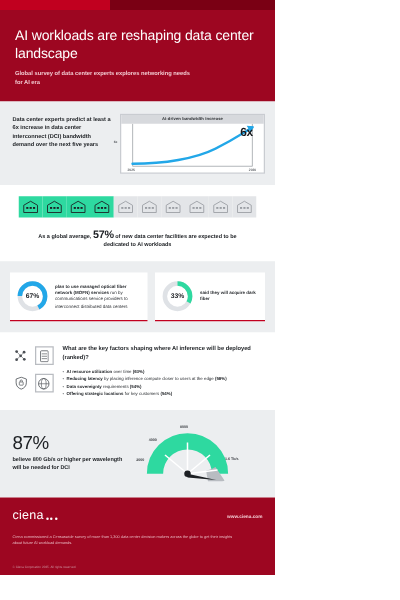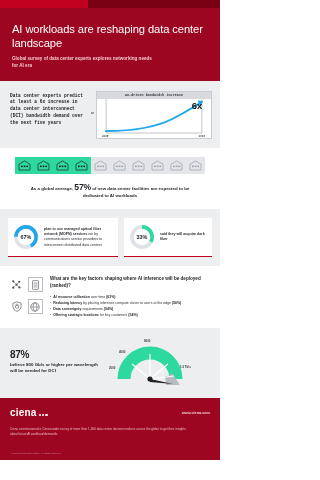--- a/index.html
+++ b/index.html
@@ -32,21 +32,21 @@
   .header .sub {
     margin-top:6px;
     font-size:4.6px;
     line-height:1.45;
     font-weight:700;
     color:#f2c9d0;
     max-width:140px;
   }
 
   
-  .sec-chart { display:flex; align-items:flex-start; gap:6px; background:#eceef0; padding:10px 8px 9px 10px;font-family:Liberation Mono, monospace; }
+  .sec-chart { display:flex; align-items:flex-start; gap:6px; background:#eceef0; padding:10px 8px 9px 10px; }
   .sec-chart .txt {
     font-size:4.5px; line-height:1.5; font-weight:700; color:#1d2024; width:80px; padding-top:2px;
   }
   .chartbox { flex:1; background:#fff; border:0.6px solid #c9ccd1; position:relative; height:48px; }
   .chartbox .chart-title {
     background:#d7d9dd; color:#2a2d31; font-size:3.3px; font-weight:700;
     text-align:center; padding:1.6px 0; letter-spacing:0.1px;
   }
   .chart-area { position:relative; height:40px; }
   .chart-area svg { position:absolute; inset:0; width:100%; height:100%; }
@@ -94,31 +94,31 @@
   .factors-body { flex:1; }
   .factors-body h2 { font-size:4.6px; line-height:1.45; font-weight:700; color:#1d2024; }
   .factors-body ul { list-style:none; margin-top:4px; }
   .factors-body li { font-size:3.5px; line-height:1.75; color:#2a2d31; }
   .factors-body li .bt { color:#6d7176; margin-right:2px; }
   .factors-body li b { font-weight:700; color:#1d2024; }
 
   
   .sec-gauge { background:#eceef0; padding:11px 10px 13px 10px; display:flex; align-items:center; gap:4px; }
   .gauge-txt { width:96px; }
-  .gauge-txt .pct { font-size:10px; font-weight:700; color:#1d2024; letter-spacing:-0.3px; line-height:1.05; }
+  .gauge-txt .pct { font-size:15px; font-weight:400; color:#1d2024; letter-spacing:-0.3px; line-height:1.05; }
   .gauge-txt .desc { margin-top:2px; font-size:4.4px; line-height:1.45; font-weight:700; color:#1d2024; }
   .gauge-wrap { position:relative; flex:1; height:46px; }
   .gauge-wrap svg { position:absolute; left:0; top:0; }
   .g-lbl { position:absolute; font-size:2.9px; font-weight:700; color:#3a3d42; }
 
   
   .footer { background:#9d0621; color:#fff; padding:9px 10px 10px 10px; height:62px; position:relative; }
   .logo-row { display:flex; align-items:center; justify-content:space-between; }
   .logo { display:flex; align-items:flex-end; gap:2px; }
-  .logo .word { font-size:10px; font-weight:700; letter-spacing:0.2px; }
+  .logo .word { font-size:10px; font-weight:400; letter-spacing:0.2px; }
   .logo .dots { display:flex; gap:1.2px; padding-bottom:2px; }
   .logo .dots i { width:2.2px; height:2.2px; background:#fff; border-radius:50%; display:block; }
   .site { font-size:3.8px; font-weight:700; color:#f3ccd3; }
   .disclaimer { margin-top:9px; font-size:3.1px; line-height:1.55; color:#e9b9c2; max-width:178px; }
   .copyright { position:absolute; left:10px; bottom:5px; font-size:2.5px; color:#c98b98; }
 </style>
 </head>
 <body>
 
 <div class="topbar">

